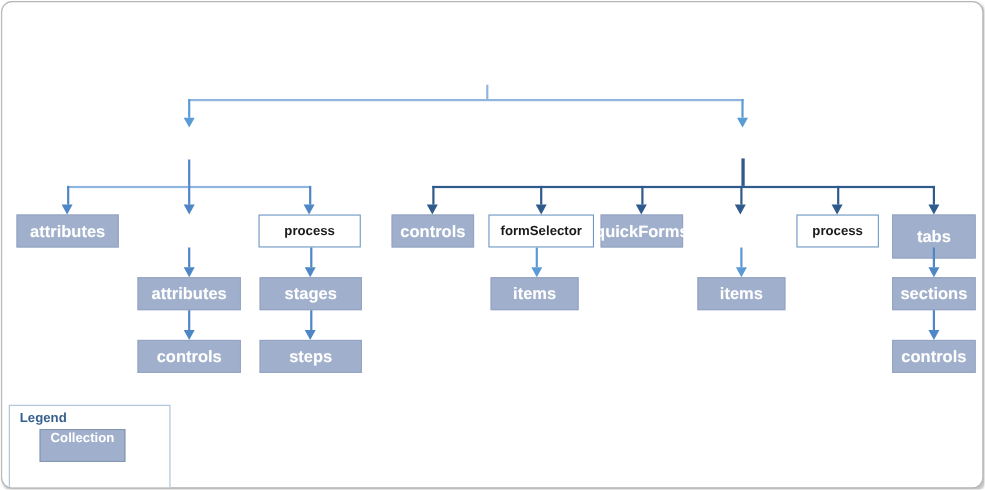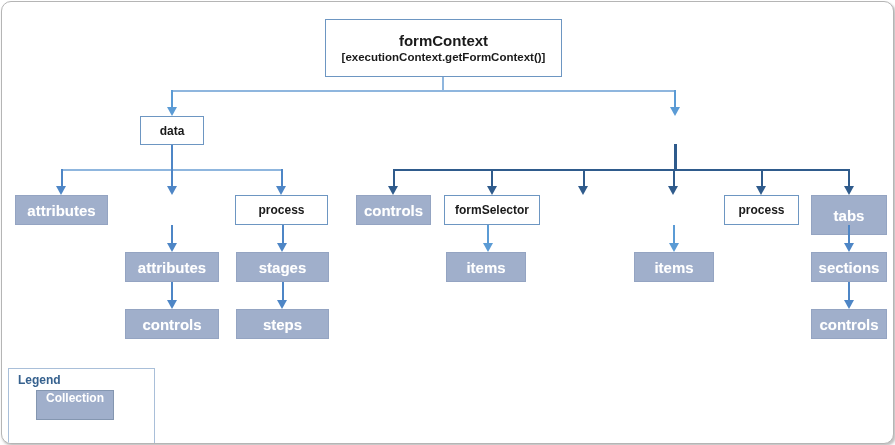--- a/index.html
+++ b/index.html
@@ -37,41 +37,37 @@
   .legend-cbox{position:absolute;left:27px;top:21px;width:78px;height:30px;
     background:var(--collection-fill);border:1.5px solid var(--legend-box-border);
     box-sizing:border-box;display:flex;justify-content:center;}
   .legend-cbox span{font-size:12px;font-weight:bold;color:var(--collection-text);}
 </style>
 </head>
 <body>
 
 <div class="canvas">
 
-  <div class="wbox root" style="left:323px;top:17px;width:237px;height:58px">
-    <div class="root-title">formContext</div>
-    <div class="root-sub">[executionContext.getFormContext()]</div>
-  </div>
 
-  <div class="wbox" style="left:138px;top:114px;width:64px;height:29px">
-    <span>data</span>
-    </div>
 
   <div class="cbox" style="left:13px;top:193px;width:93px;height:30px">
     <span>attributes</span>
     </div>
   <div class="wbox" style="left:233px;top:193px;width:93px;height:30px">
     <span>process</span>
     </div>
 
   <div class="cbox" style="left:354px;top:193px;width:75px;height:30px">
     <span>controls</span>
     </div>
   <div class="wbox" style="left:442px;top:193px;width:96px;height:30px">
     <span>formSelector</span>
+    </div>
+  <div class="cbox" style="left:544px;top:193px;width:75px;height:30px">
+    <span>quickForms</span>
     </div>
   <div class="wbox" style="left:722px;top:193px;width:75px;height:30px">
     <span>process</span>
     </div>
   <div class="cbox" style="left:809px;top:193px;width:76px;height:40px">
     <span>tabs</span>
     </div>
 
   <div class="cbox" style="left:123px;top:250px;width:94px;height:30px">
     <span>attributes</span>

